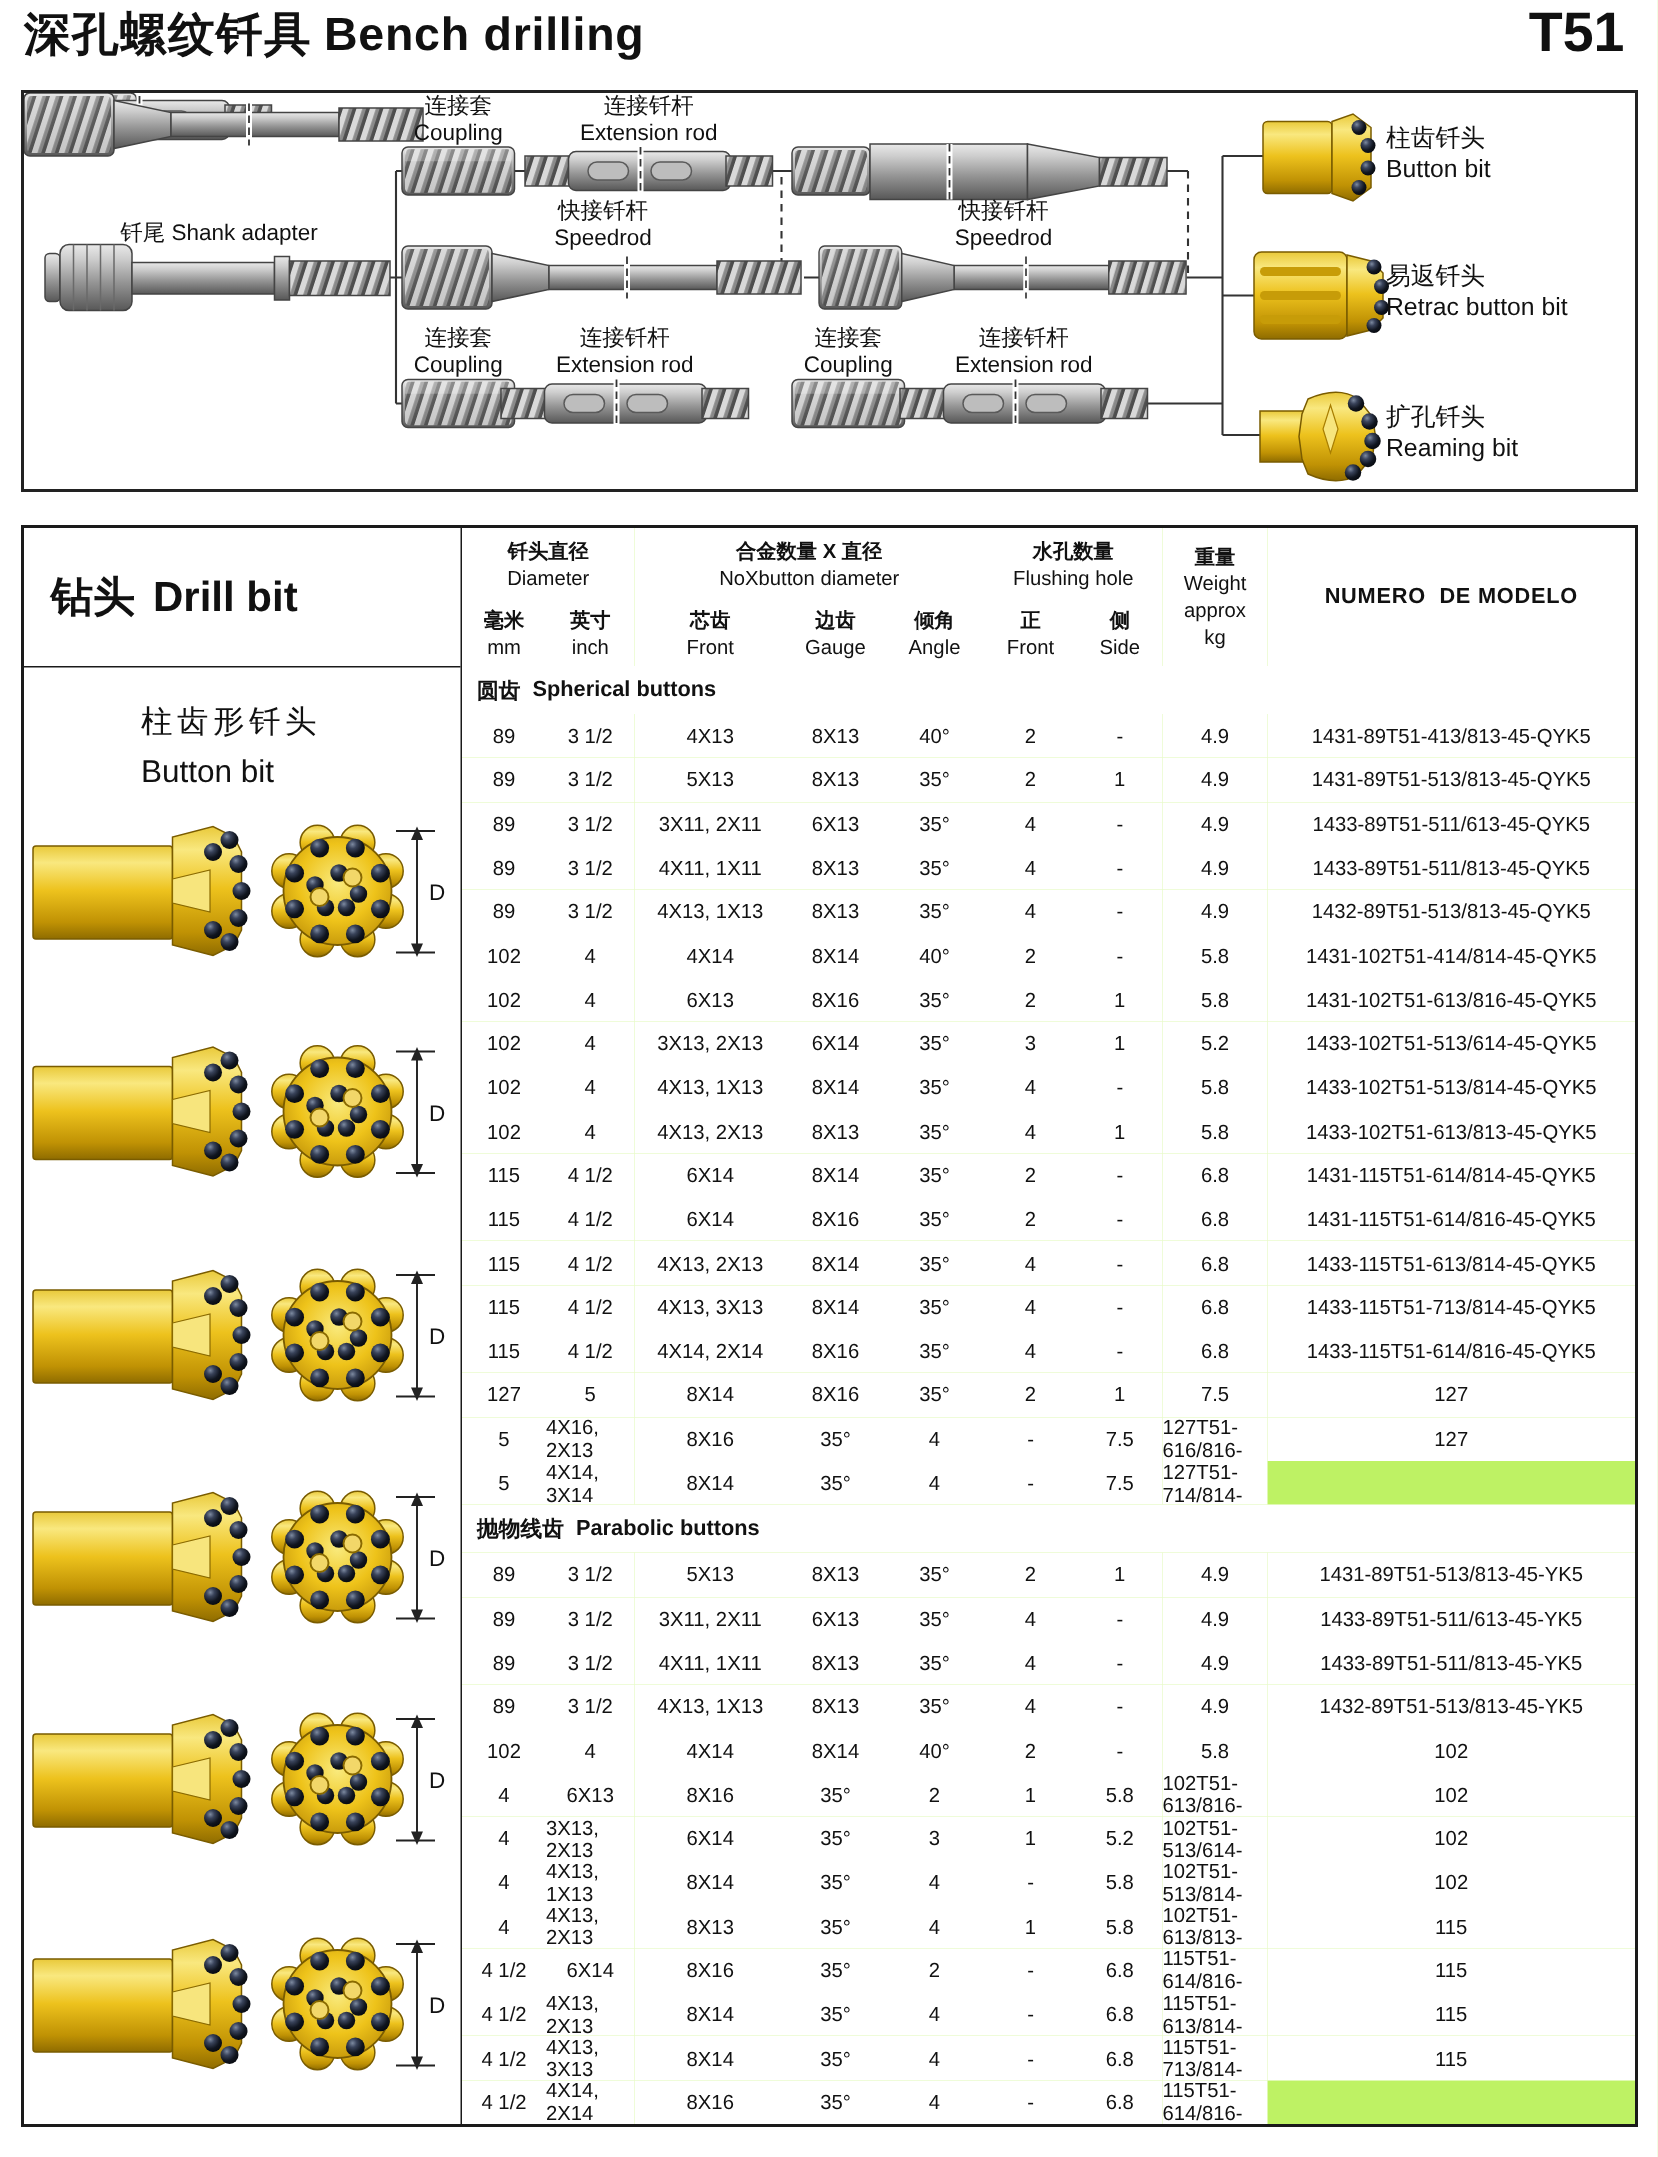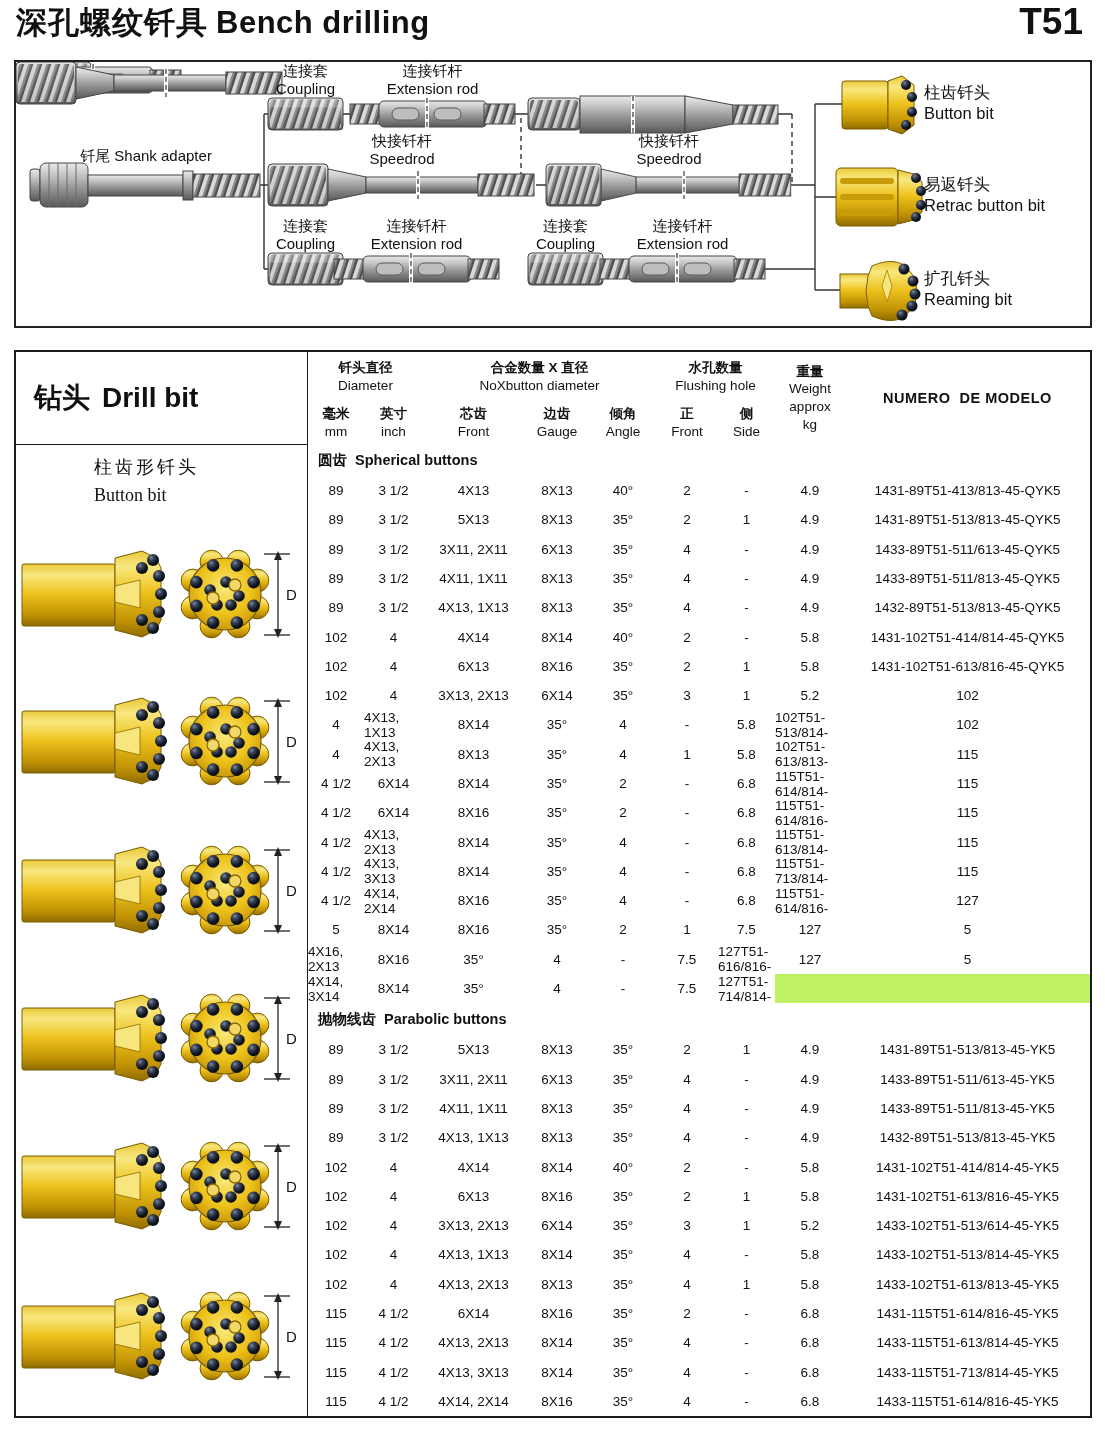--- a/index.html
+++ b/index.html
@@ -17,21 +17,21 @@
   .diagram svg.scene{position:absolute;left:0;top:0;}
   .dlabel{position:absolute;text-align:center;font-size:15px;line-height:1.18;white-space:nowrap;}
   .dlabel.bit-l{text-align:left;font-size:16.5px;line-height:1.25;}
   
   .table-area{position:absolute;left:14px;top:350px;width:1078px;height:1068px;
               border:2px solid #1a1a1a;box-sizing:border-box;display:flex;}
   .left-col{width:291px;flex:none;border-right:1px solid #1a1a1a;position:relative;background:#fff;}
   .lc-header{height:93px;border-bottom:1px solid #1a1a1a;display:flex;align-items:center;
              padding-left:18px;gap:12px;font-size:28px;font-weight:bold;box-sizing:border-box;}
   .lc-body{position:absolute;left:0;top:94px;right:0;bottom:0;}
-  .bit-type-label{position:absolute;left:78px;top:8px;font-size:18px;line-height:1.55;font-family:Liberation Serif, serif;}
+  .bit-type-label{position:absolute;left:78px;top:20px;font-size:21px;line-height:1.55;}
   .bit-type-label .zh{letter-spacing:3px;}
   .bit-pair{position:absolute;left:4px;width:285px;height:95px;}
   .grid{flex:1;display:grid;background:#bef264;gap:0;
         grid-template-columns:56px 59px 101px 66px 66px 62px 57px 70px 1fr;
         grid-template-rows:50px 42px 32px repeat(18,1fr) 32px repeat(13,1fr);}
   .cell{background:#fff;display:flex;align-items:center;justify-content:center;
         font-size:13.5px;overflow:hidden;}
   .hcell{flex-direction:column;font-size:13.5px;line-height:1.3;}
   .hcell .zh{font-weight:700;}
   .model-h{font-size:14.5px;letter-spacing:.5px;white-space:pre;font-weight:600;}
@@ -643,20 +643,21 @@
         <div class="cell data-cell">5.8</div>
         <div class="cell data-cell">1431-102T51-613/816-45-QYK5</div>
         <div class="cell data-cell">102</div>
         <div class="cell data-cell">4</div>
         <div class="cell data-cell">3X13, 2X13</div>
         <div class="cell data-cell">6X14</div>
         <div class="cell data-cell">35°</div>
         <div class="cell data-cell">3</div>
         <div class="cell data-cell">1</div>
         <div class="cell data-cell">5.2</div>
+        <div class="cell data-cell">1433-102T51-513/614-45-QYK5</div>
         <div class="cell data-cell">102</div>
         <div class="cell data-cell">4</div>
         <div class="cell data-cell">4X13, 1X13</div>
         <div class="cell data-cell">8X14</div>
         <div class="cell data-cell">35°</div>
         <div class="cell data-cell">4</div>
         <div class="cell data-cell">-</div>
         <div class="cell data-cell">5.8</div>
         <div class="cell data-cell">1433-102T51-513/814-45-QYK5</div>
         <div class="cell data-cell">102</div>
@@ -780,21 +781,20 @@
         <div class="cell data-cell">4.9</div>
         <div class="cell data-cell">1432-89T51-513/813-45-YK5</div>
         <div class="cell data-cell">102</div>
         <div class="cell data-cell">4</div>
         <div class="cell data-cell">4X14</div>
         <div class="cell data-cell">8X14</div>
         <div class="cell data-cell">40°</div>
         <div class="cell data-cell">2</div>
         <div class="cell data-cell">-</div>
         <div class="cell data-cell">5.8</div>
-        <div class="cell data-cell">1431-102T51-414/814-45-YK5</div>
         <div class="cell data-cell">102</div>
         <div class="cell data-cell">4</div>
         <div class="cell data-cell">6X13</div>
         <div class="cell data-cell">8X16</div>
         <div class="cell data-cell">35°</div>
         <div class="cell data-cell">2</div>
         <div class="cell data-cell">1</div>
         <div class="cell data-cell">5.8</div>
         <div class="cell data-cell">1431-102T51-613/816-45-YK5</div>
         <div class="cell data-cell">102</div>

